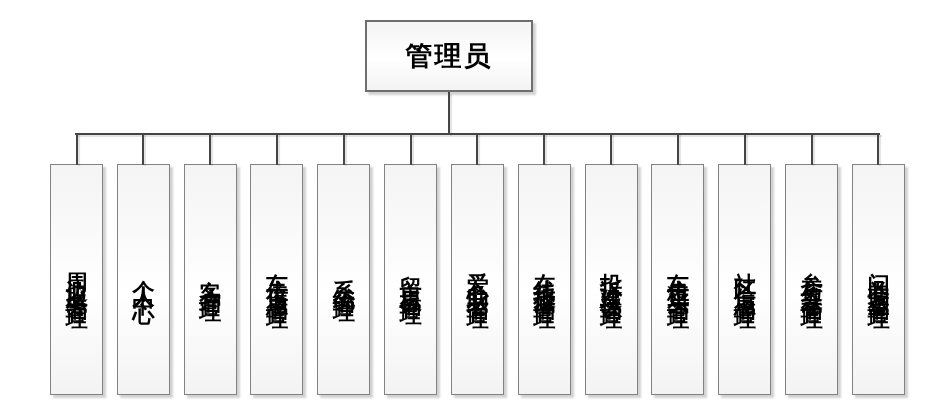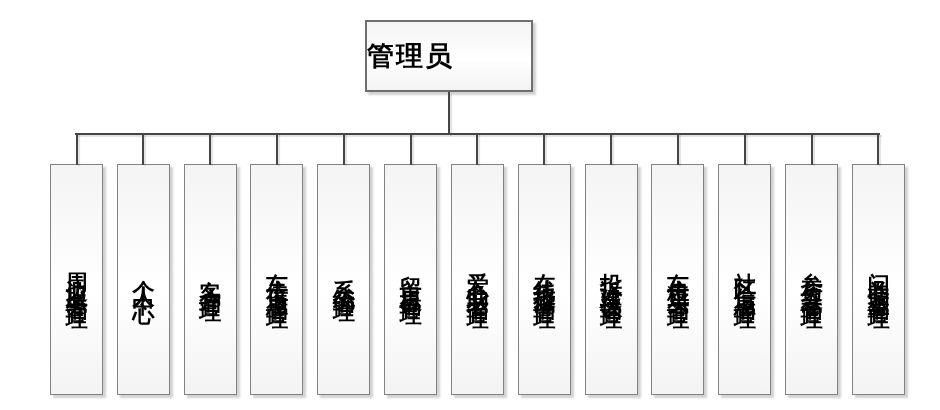--- a/index.html
+++ b/index.html
@@ -24,20 +24,21 @@
   }
   .root-node {
     position: absolute;
     left: 365px;
     top: 20px;
     width: 168px;
     height: 72px;
     border: 2px solid #6e6e6e;
     display: flex;
     align-items: center;
+    justify-content: center;
   }
   .root-label {
     font-size: 27px;
     font-weight: bold;
     color: #000000;
     letter-spacing: 2px;
     white-space: nowrap;
   }
   
   .connector {

